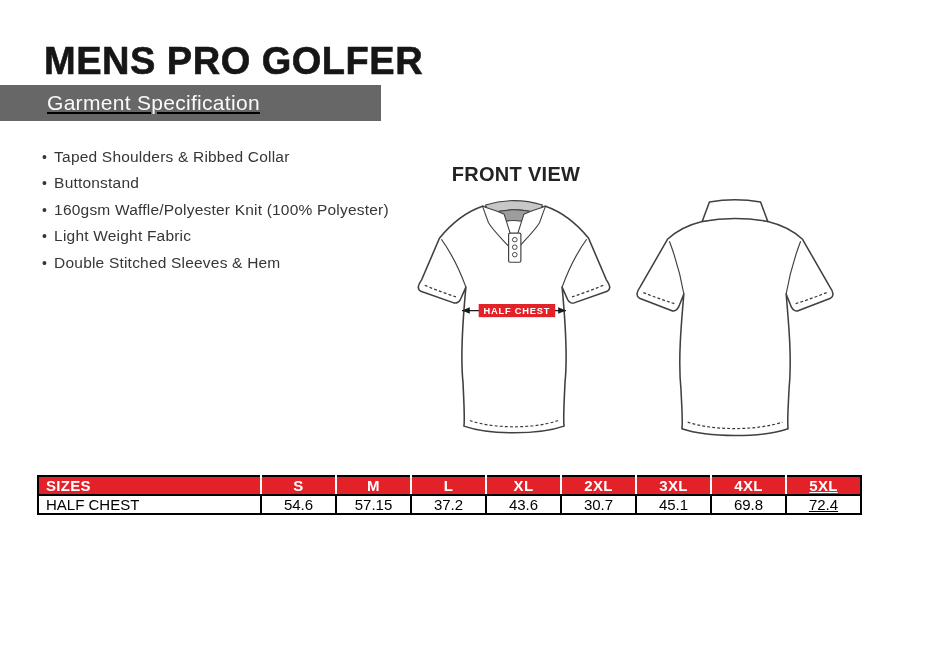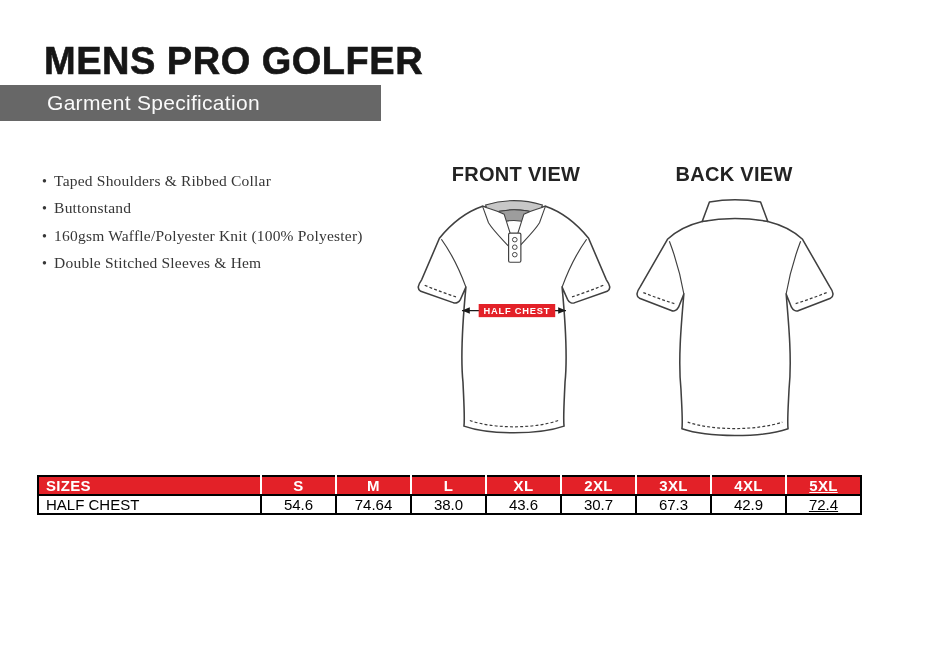--- a/index.html
+++ b/index.html
@@ -27,36 +27,36 @@
   }
   .subtitle-bar {
     position: absolute;
     left: 0;
     top: 85px;
     width: 381px;
     height: 36px;
     background: #676767;
     display: flex;
     align-items: center;
+    text-decoration: underline;
   }
   .subtitle-bar span {
     padding-left: 47px;
     font-size: 21px;
     color: #fafafa;
     letter-spacing: 0.3px;
     white-space: nowrap;
   }
 
   
   .features {
     position: absolute;
     left: 42px;
-    top: 168px;
+    top: 144px;
     list-style: none;
-    font-family: Liberation Serif, serif;
   }
   .features li {
     font-size: 15.5px;
     line-height: 26.4px;
     color: #363636;
     letter-spacing: 0.2px;
     white-space: nowrap;
   }
   .features li .dot {
     display: inline-block;
@@ -130,25 +130,25 @@
   <h1 class="title">MENS PRO GOLFER</h1>
 
   <div class="subtitle-bar">
     <span>Garment Specification</span>
   </div>
 
   <ul class="features">
     <li><span class="dot">•</span><span>Taped Shoulders &amp; Ribbed Collar</span></li>
     <li><span class="dot">•</span><span>Buttonstand</span></li>
     <li><span class="dot">•</span><span>160gsm Waffle/Polyester Knit (100% Polyester)</span></li>
+    <li><span class="dot">•</span><span>Light Weight Fabric</span></li>
     <li><span class="dot">•</span><span>Double Stitched Sleeves &amp; Hem</span></li>
   </ul>
 
   <div class="view-label front">FRONT VIEW</div>
-  <div class="view-label back">BACK VIEW</div>
 
   <svg class="shirt-svg front" width="210" height="247" viewBox="0 0 214 263" preserveAspectRatio="none">
     <g stroke="#404040" stroke-width="1.6" stroke-linejoin="round" fill="#ffffff">
       <path d="M 75,11 C 58,17 42,31 31,45 L 13,89 C 9,95 8,99 12,101.5 L 45,113.5 C 48,115 51,113 52.5,110 L 58,97 C 55,130 52,168 55,198 C 56,222 57,237 56,245 C 82,254.5 132,254.5 158,245 C 157,237 158,222 159,198 C 162,168 159,130 156,97 L 161.5,110 C 163,113 166,115 169,113.5 L 202,101.5 C 206,99 205,95 201,89 L 183,45 C 172,31 156,17 139,11 C 118,17.5 96,17.5 75,11 Z"></path>
     </g>
     <g stroke="#404040" stroke-width="1.2" fill="none">
       <path d="M 33,46 C 44,62 52,80 58,97"></path>
       <path d="M 181,46 C 170,62 162,80 156,97"></path>
     </g>
     <g stroke="#404040" stroke-width="1.1">
@@ -204,24 +204,24 @@
         <th class="num-col">2XL</th>
         <th class="num-col">3XL</th>
         <th class="num-col">4XL</th>
         <th class="num-col">5XL</th>
       </tr>
     </thead>
     <tbody>
       <tr>
         <td class="label-col">HALF CHEST</td>
         <td class="num-col">54.6</td>
-        <td class="num-col">74.64</td>
-        <td class="num-col">38.0</td>
+        <td class="num-col">57.15</td>
+        <td class="num-col">37.2</td>
         <td class="num-col">43.6</td>
         <td class="num-col">30.7</td>
-        <td class="num-col">67.3</td>
-        <td class="num-col">42.9</td>
+        <td class="num-col">45.1</td>
+        <td class="num-col">69.8</td>
         <td class="num-col">72.4</td>
       </tr>
     </tbody>
   </table>
 
 </div>
 
 </body></html>

